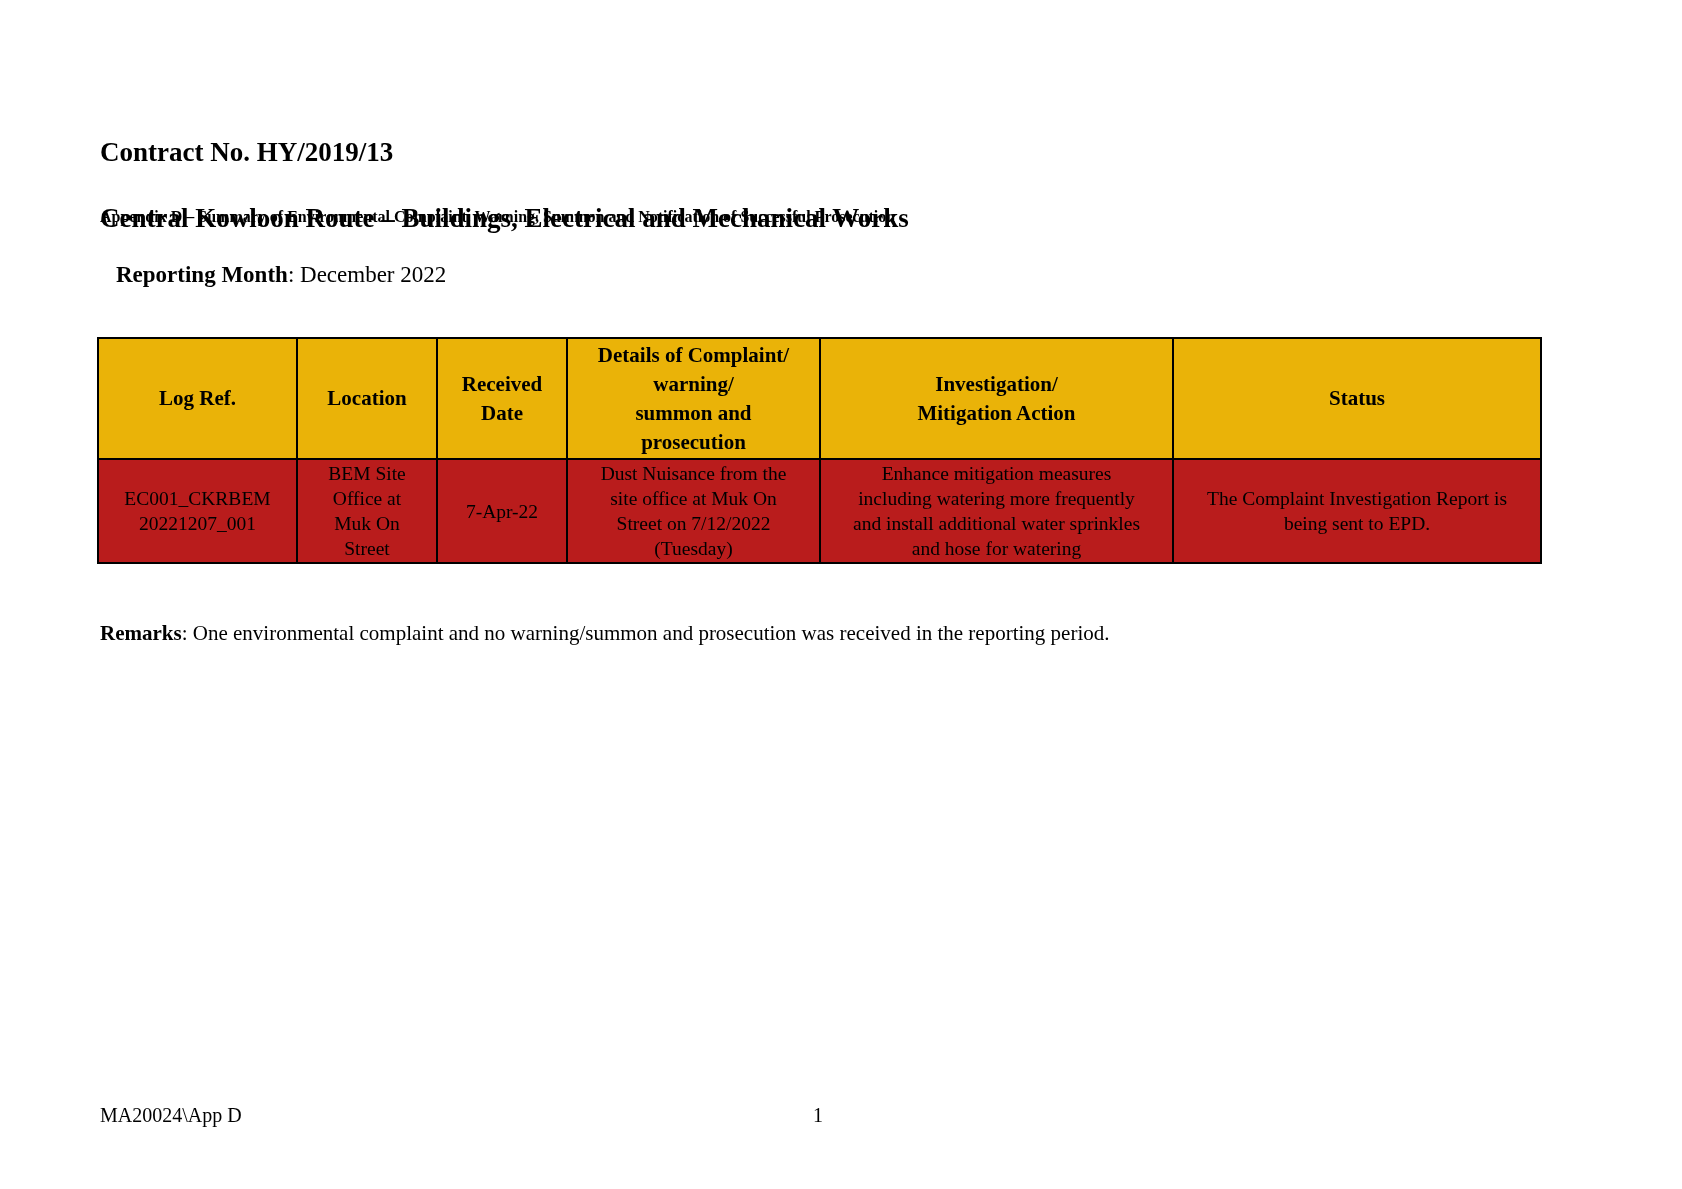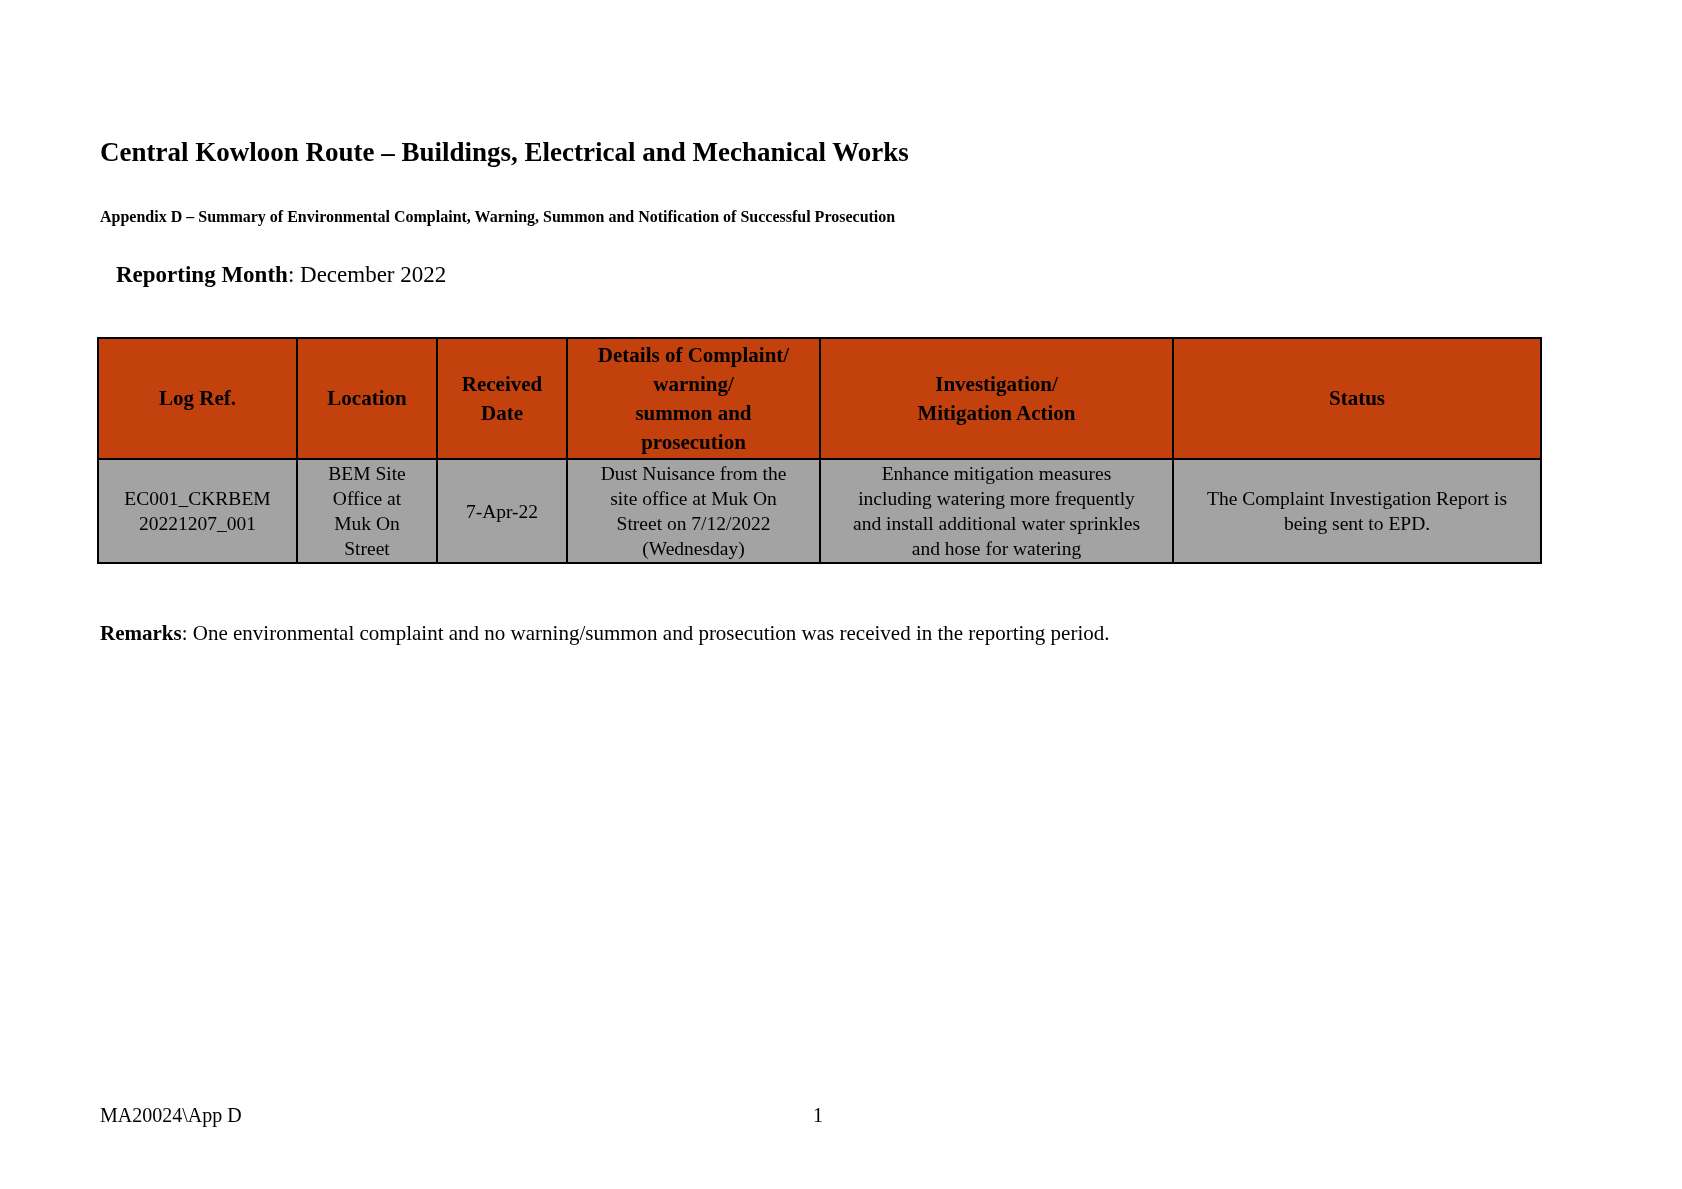--- a/index.html
+++ b/index.html
@@ -31,29 +31,29 @@
     border-collapse: collapse; table-layout: fixed;
   }
   .summary th, .summary td {
     border: 2px solid #000000;
     text-align: center; vertical-align: middle;
     white-space: pre-line;
     padding: 0 5px;
     overflow: hidden;
   }
   .summary th {
-    background: #c2410c;
+    background: #eab308;
     font-weight: 700; font-size: 21px; line-height: 29px;
     height: 119px;
     font-family: Liberation Serif, serif;
   }
   .summary td {
     font-size: 19.5px; line-height: 25px;
     height: 102px;
-    background: #a3a3a3;
+    background: #b91c1c;
   }
 
   .remarks-line {
     position: absolute; left: 100px; top: 592px;
     font-size: 21px; line-height: 26px; margin-top: 28px;
   }
   .footer-ref {
     position: absolute; left: 100px; top: 1103px;
     font-size: 20px; line-height: 24px;
   }
@@ -62,20 +62,21 @@
     width: 100px; text-align: center;
     font-size: 20px; line-height: 24px;
   }
 </style>
 </head>
 <body>
 
 <div class="page">
 
   <div class="title-block">
+    <div>Contract No. HY/2019/13</div>
     <div>Central Kowloon Route – Buildings, Electrical and Mechanical Works</div>
   </div>
 
   <div class="appendix-heading">Appendix D – Summary of Environmental Complaint, Warning, Summon and Notification of Successful Prosecution</div>
 
   <div class="reporting-line">
     <span class="bold">Reporting Month</span><span>: December 2022</span>
   </div>
 
   <table class="summary">
@@ -107,21 +108,21 @@
         <td>EC001_CKRBEM
 20221207_001</td>
         <td>BEM Site
 Office at
 Muk On
 Street</td>
         <td>7-Apr-22</td>
         <td>Dust Nuisance from the
 site office at Muk On
 Street on 7/12/2022
-(Wednesday)</td>
+(Tuesday)</td>
         <td>Enhance mitigation measures
 including watering more frequently
 and install additional water sprinkles
 and hose for watering</td>
         <td>The Complaint Investigation Report is
 being sent to EPD.</td>
       </tr>
     </tbody>
   </table>
 

